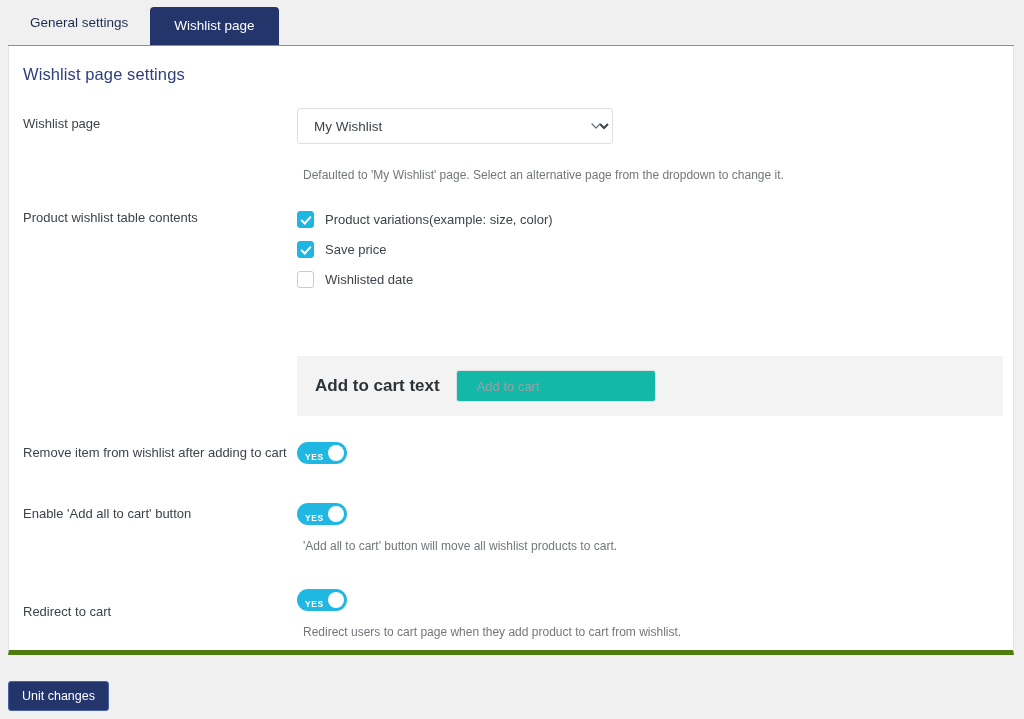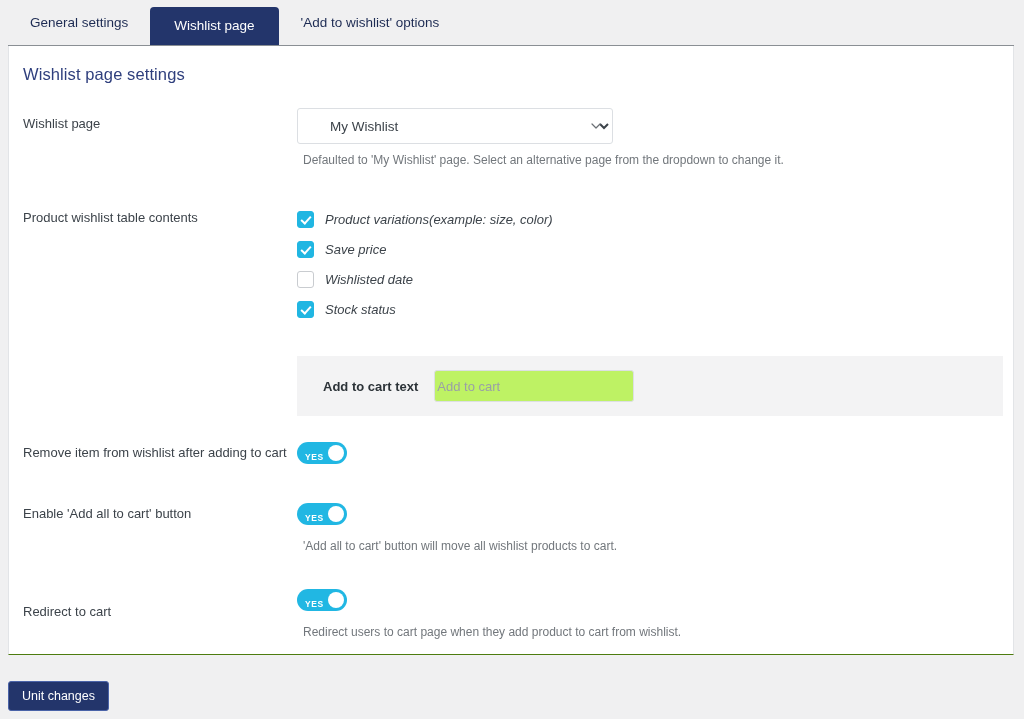--- a/index.html
+++ b/index.html
@@ -69,21 +69,21 @@
   
   .card {
     position: absolute;
     left: 8px;
     top: 46px;
     width: 1006px;
     height: 609px;
     background: #ffffff;
     border-left: 1px solid #e2e4e7;
     border-right: 1px solid #e2e4e7;
-    border-bottom: 1px solid #4d7c0f;
+    border-bottom: 5px solid #4d7c0f;
     box-sizing: border-box;
   }
   .card-title {
     position: absolute;
     left: 14px;
     top: 19px;
     font-size: 16.5px;
     color: #2f3f7d;
     letter-spacing: 0.1px;
   }
@@ -120,21 +120,21 @@
   .select-box {
     width: 100%;
     height: 100%;
     box-sizing: border-box;
     border: 1px solid #dcdfe3;
     border-radius: 3px;
     background: #ffffff;
     font-family: "Liberation Sans", sans-serif;
     font-size: 13.5px;
     color: #3c434a;
-    padding: 0 30px 0 28px;
+    padding: 0 30px 0 12px;
     line-height: 34px;
     cursor: pointer;
   }
   .chevron {
     position: absolute;
     right: 12px;
     top: 13px;
     width: 10px;
     height: 10px;
     pointer-events: none;
@@ -175,50 +175,49 @@
     height: 8px;
     border: solid #ffffff;
     border-width: 0 2px 2px 0;
     transform: rotate(42deg);
   }
   .cb-label {
     margin-left: 11px;
     font-size: 13px;
     color: #3c434a;
     white-space: nowrap;
-    font-style: italic;
   }
 
   
   .panel {
     position: absolute;
     left: 288px;
     background: #f3f3f4;
     display: flex;
     align-items: center;
   }
   .panel-label {
-    font-size: 13px;
+    font-size: 17px;
     font-weight: bold;
     color: #2c3338;
-    margin-left: 26px;
+    margin-left: 18px;
     white-space: nowrap;
   }
   .panel-input {
     margin-left: 16px;
     width: 200px;
     height: 32px;
     box-sizing: border-box;
     border: 1px solid #dcdfe3;
     border-radius: 3px;
-    background: #bef264;
+    background: #14b8a6;
     font-family: "Liberation Sans", sans-serif;
     font-size: 13px;
     color: #3c434a;
-    padding: 0 2px;
+    padding: 0 20px;
   }
   .panel-input::placeholder { color: #9aa0a6; }
 
   
   .toggle {
     position: relative;
     width: 50px;
     height: 22px;
     border-radius: 11px;
     background: #21b7e3;
@@ -264,21 +263,20 @@
 </style>
 </head>
 <body>
 
 <div class="screen">
 
   <div class="tabbar">
     <div class="tabs">
       <div class="tab">General settings</div>
       <div class="tab active">Wishlist page</div>
-      <div class="tab">'Add to wishlist' options</div>
     </div>
     <div class="tabbar-underline"></div>
   </div>
 
   <div class="card">
 
     <div class="card-title">Wishlist page settings</div>
 
     <div class="row" style="top:62px;">
       <div class="row-label" style="top:8px;">Wishlist page</div>
@@ -286,44 +284,40 @@
         <div class="select-wrap">
           <select class="select-box">
             <option>My Wishlist</option>
           </select>
           <span class="chevron">
             <svg viewBox="0 0 10 10" width="10" height="10">
                 <path d="M1 3 L5 7 L9 3" fill="none" stroke="#6b7075" stroke-width="1.2" stroke-linecap="round" stroke-linejoin="round"></path>
               </svg>
           </span>
         </div>
-        <div class="help" style="margin-top:9px; margin-left:6px;">Defaulted to 'My Wishlist' page. Select an alternative page from the dropdown to change it.</div>
+        <div class="help" style="margin-top:24px; margin-left:6px;">Defaulted to 'My Wishlist' page. Select an alternative page from the dropdown to change it.</div>
       </div>
     </div>
 
     <div class="row" style="top:158px;">
       <div class="row-label" style="top:6px;">Product wishlist table contents</div>
       <div class="row-field" style="top:0;">
         <div class="cb-list">
           <label class="cb-item">
             <span class="cb on"></span>
             <span class="cb-label">Product variations(example: size, color)</span>
           </label>
           <label class="cb-item">
             <span class="cb on"></span>
             <span class="cb-label">Save price</span>
           </label>
           <label class="cb-item">
             <span class="cb off"></span>
             <span class="cb-label">Wishlisted date</span>
           </label>
-          <label class="cb-item">
-            <span class="cb on"></span>
-            <span class="cb-label">Stock status</span>
-          </label>
         </div>
       </div>
     </div>
 
     <div class="panel" style="top:310px; width:706px; height:60px;">
       <span class="panel-label">Add to cart text</span>
       <input class="panel-input" type="text" placeholder="Add to cart" style="">
     </div>
 
     <div class="row" style="top:396px;">

